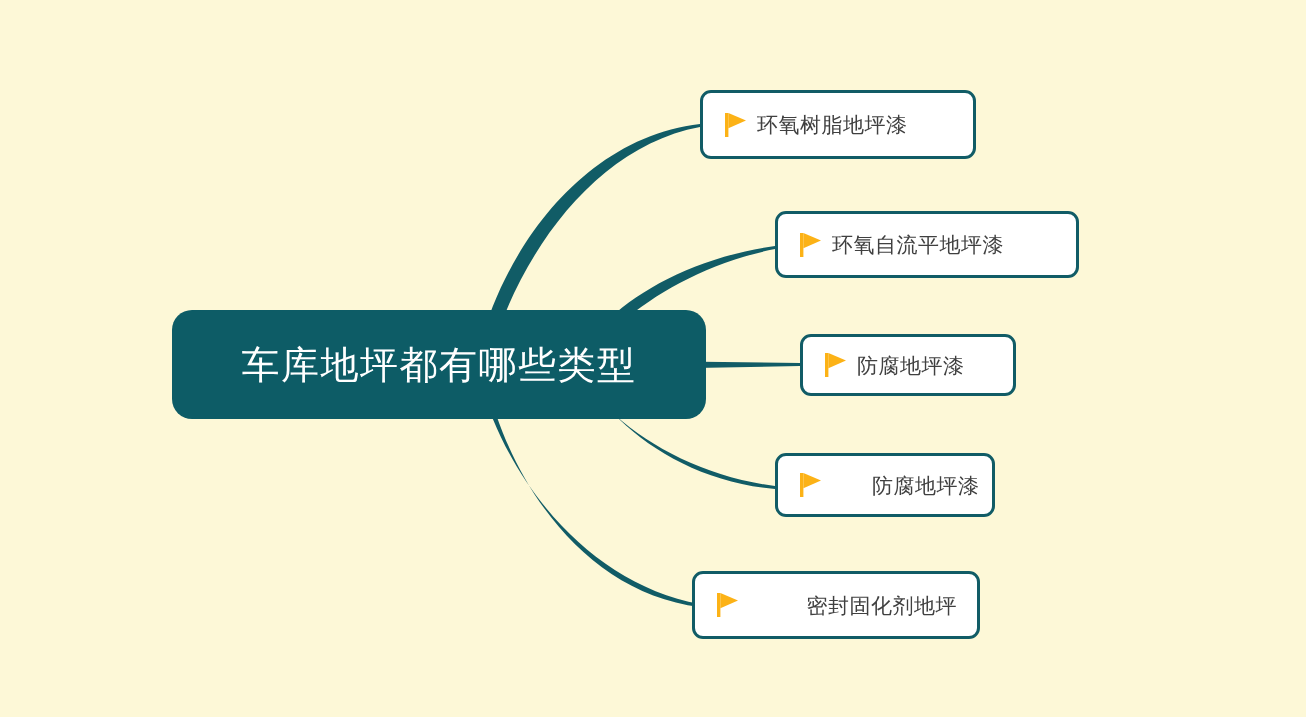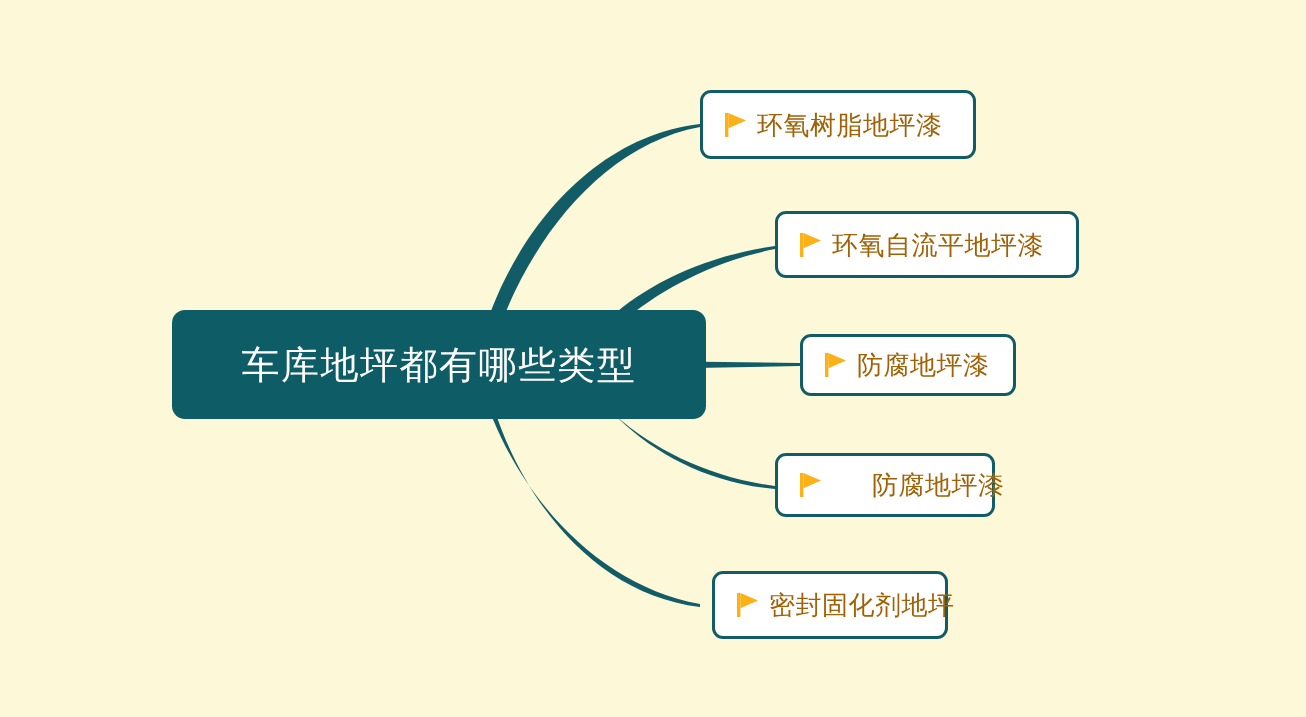--- a/index.html
+++ b/index.html
@@ -35,21 +35,21 @@
     display: flex;
     align-items: center;
     border-radius: 11px;
   }
   .central-node {
     left: 172px;
     top: 310px;
     width: 534px;
     height: 109px;
     background: #0d5c66;
-    border-radius: 13px;
+    border-radius: 20px;
     justify-content: center;
   }
   .central-label {
     color: #ffffff;
     font-size: 38px;
     letter-spacing: 1.5px;
     line-height: 1;
     white-space: nowrap;
     font-weight: 400;
   }
@@ -60,31 +60,31 @@
     padding-right: 20px;
   }
   .flag-icon {
     flex: 0 0 auto;
     width: 22px;
     height: 26px;
     margin-right: 10px;
     display: block;
   }
   .branch-label {
-    color: #a16207;
-    font-size: 26px;
+    color: #404040;
+    font-size: 21px;
     line-height: 1;
     white-space: nowrap;
     letter-spacing: 0.5px;
   }
   #n0 { left: 700px; top: 90px;  width: 276px; height: 69px; }
   #n1 { left: 775px; top: 211px; width: 304px; height: 67px; }
   #n2 { left: 800px; top: 334px; width: 216px; height: 62px; }
   #n3 { left: 775px; top: 453px; width: 220px; height: 64px; gap: 40px; }
-  #n4 { left: 712px; top: 571px; width: 236px; height: 68px; }
+  #n4 { left: 692px; top: 571px; width: 288px; height: 68px; justify-content: space-between; }
 </style>
 </head>
 <body>
 
 <div id="mindmap-canvas">
 
   <svg class="connector-layer" viewBox="0 0 1306 717" xmlns="http://www.w3.org/2000/svg">
     <g fill="#115c66">
       <path d="M470,418 C470,300 560,140 700,124 L700,127 C575,150 490,300 478,418 Z"></path>
       <path d="M556,418 C556,350 640,265 775,246 L775,249 C660,272 568,352 564,418 Z"></path>

